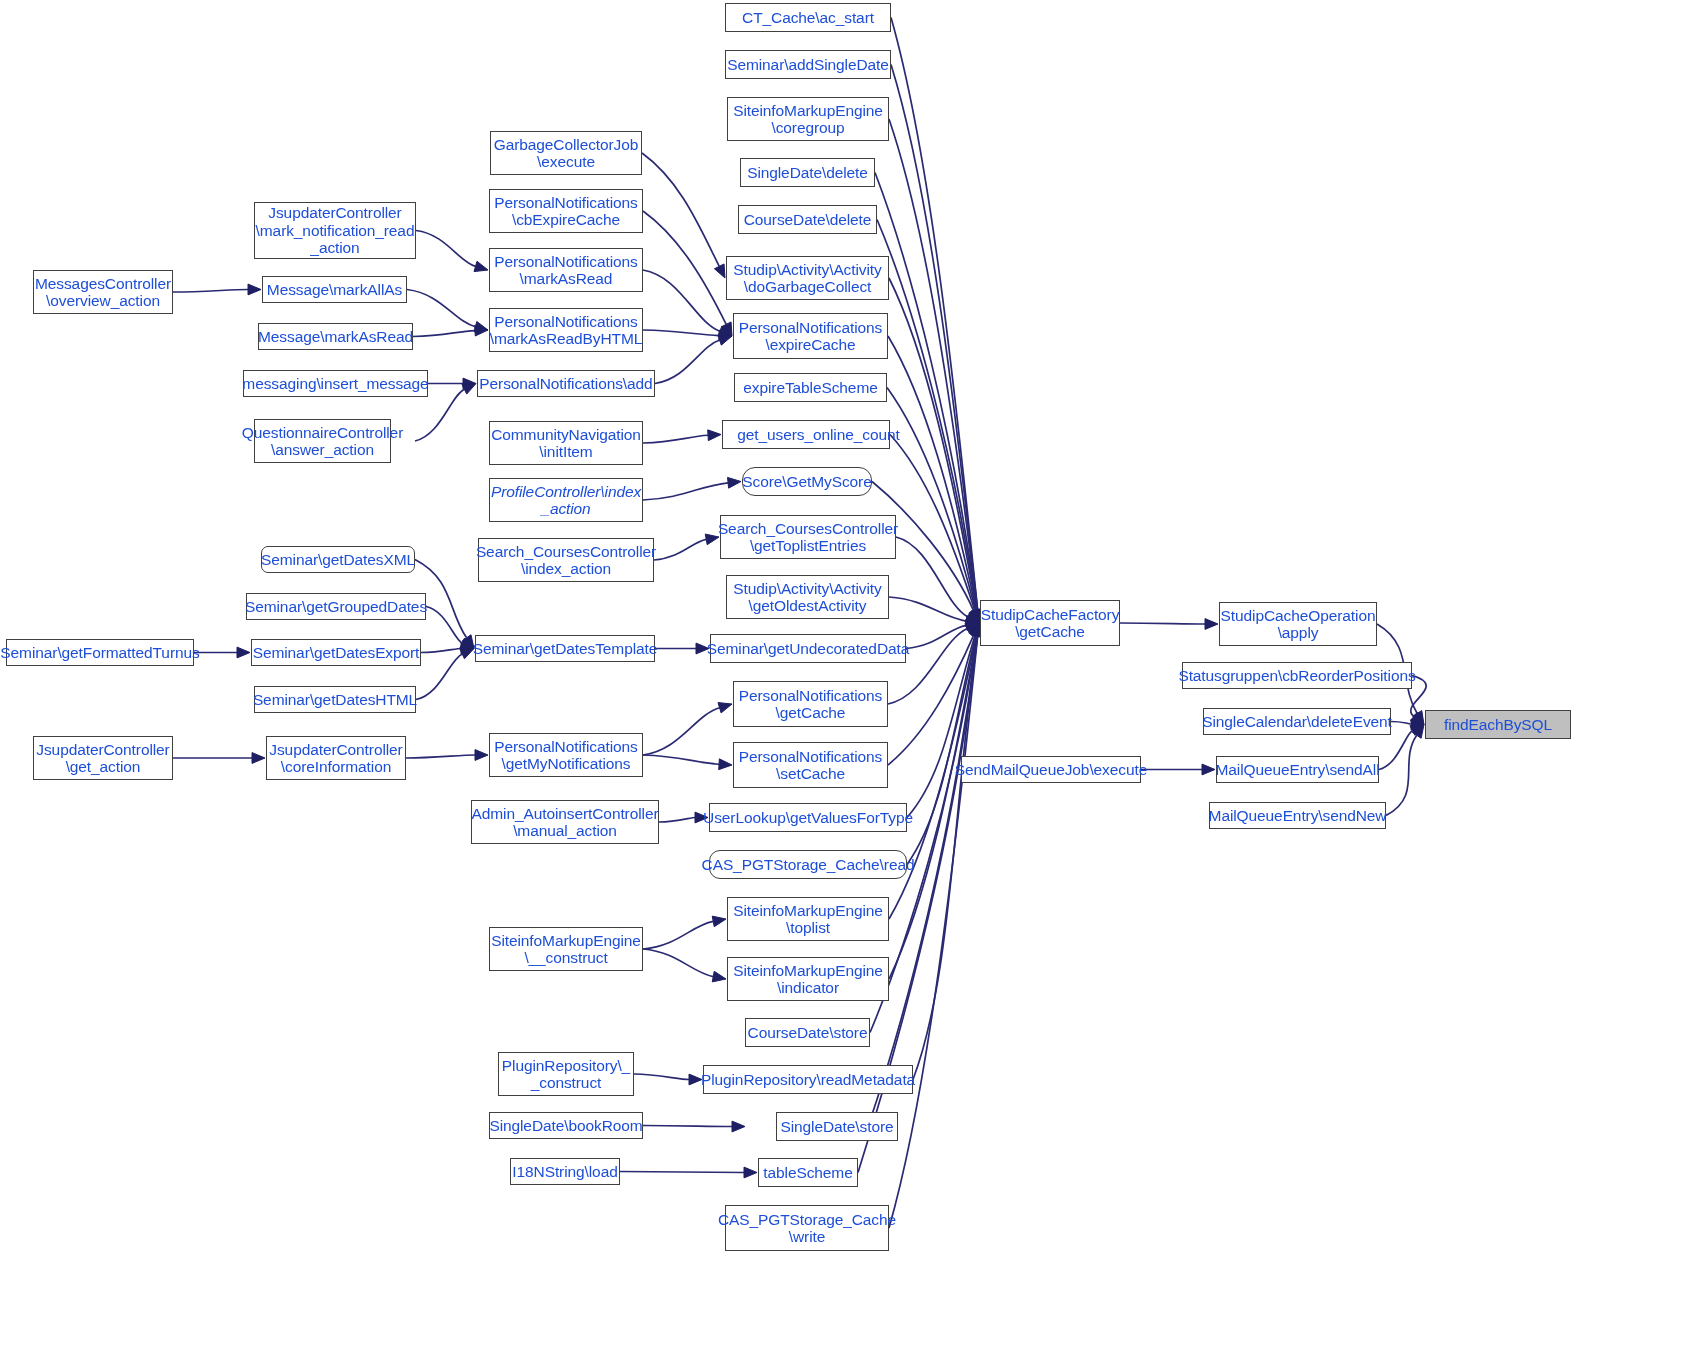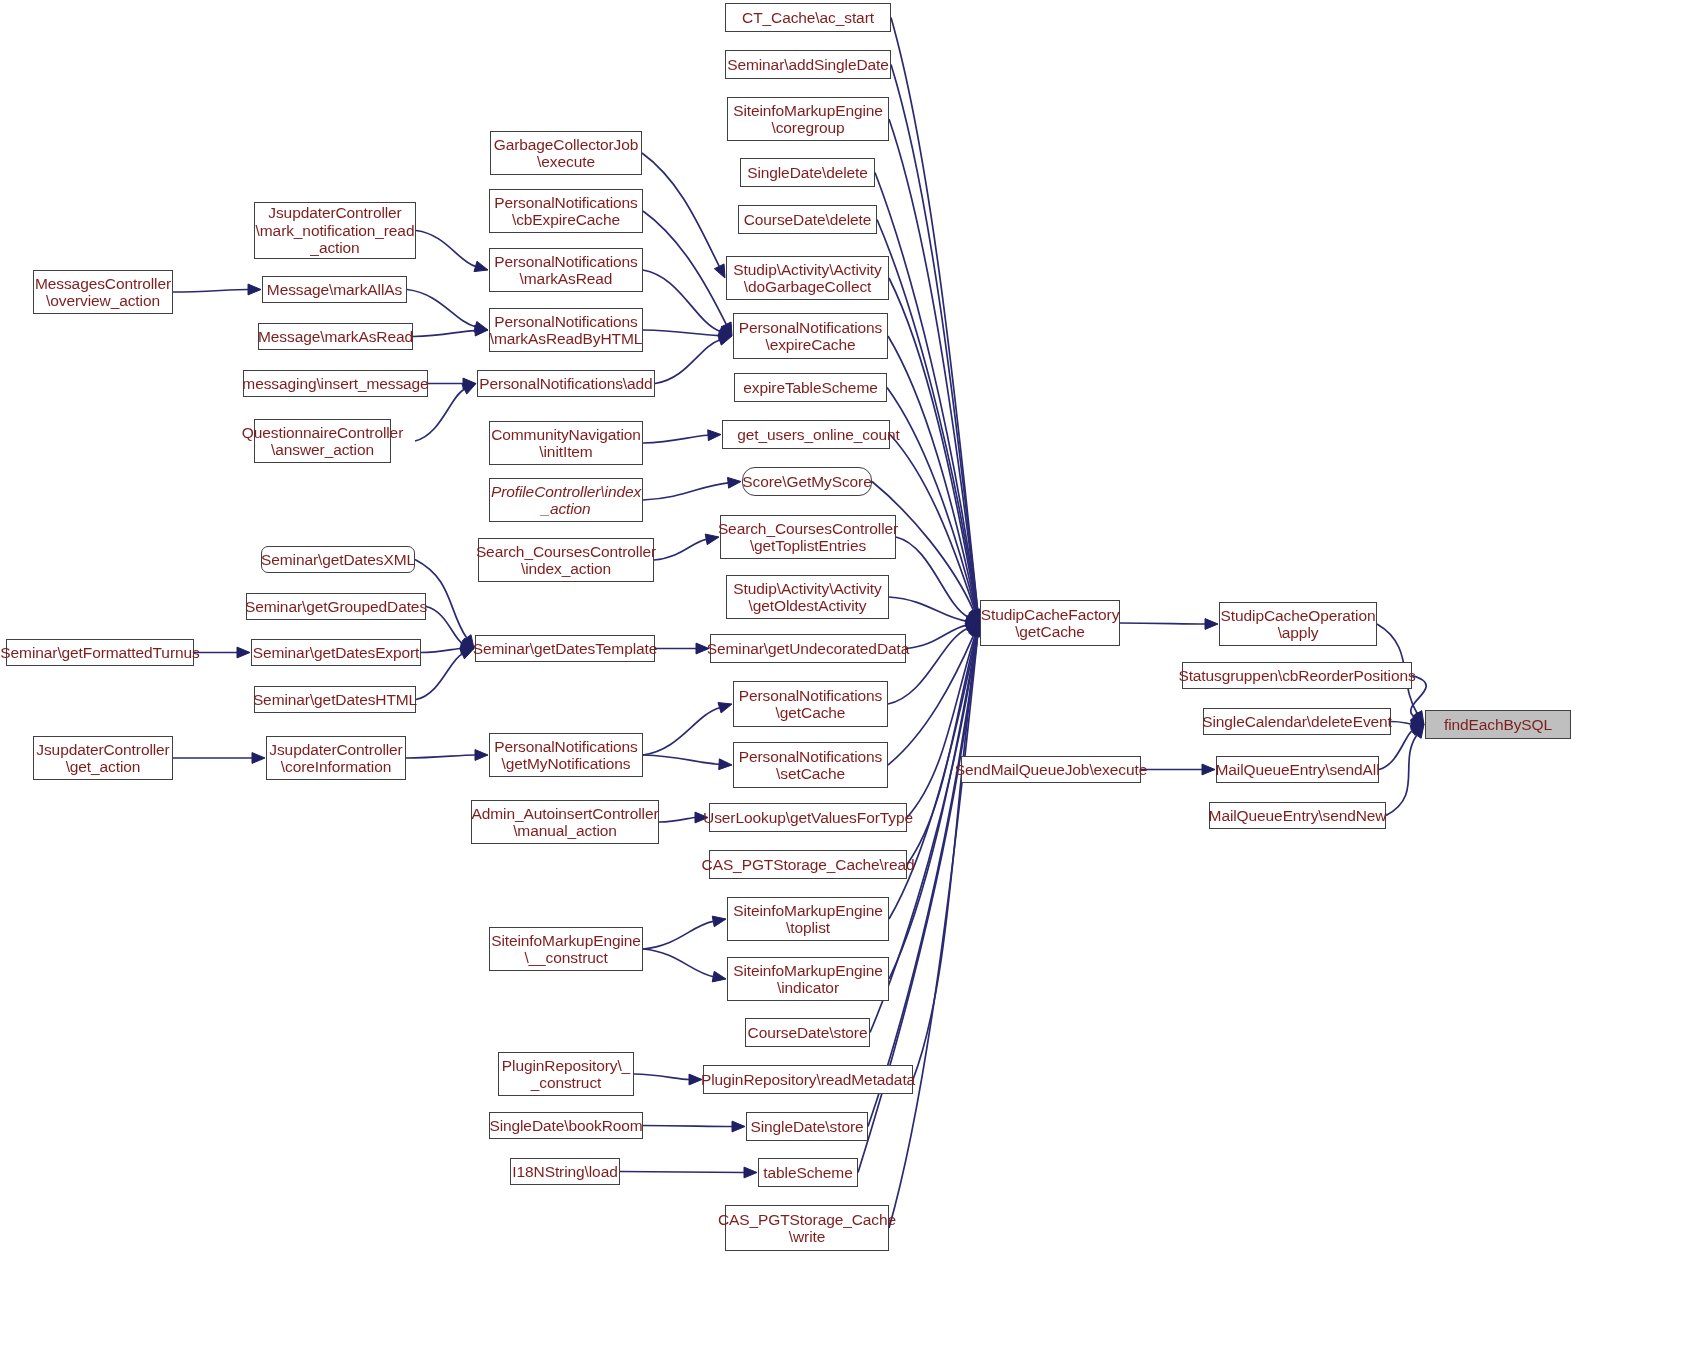--- a/index.html
+++ b/index.html
@@ -14,21 +14,21 @@
     height: 1357px;
     background: #ffffff;
     font-family: "Liberation Sans", "DejaVu Sans", sans-serif;
     overflow: hidden;
   }
   .node {
     position: absolute;
     box-sizing: border-box;
     border: 1.4px solid #404040;
     background: #ffffff;
-    color: #7f1d1d;
+    color: #1d4ed8;
     display: flex;
     align-items: center;
     justify-content: center;
     text-align: center;
     font-size: 15.5px;
     line-height: 1.12;
     letter-spacing: -0.1px;
     white-space: pre-line;
     padding: 0 3px;
     z-index: 5;
@@ -202,28 +202,28 @@
       <div class="node" style="left: 720px; top: 515px; width: 176px; height: 44px;">Search_CoursesController
 \getToplistEntries</div>
       <div class="node" style="left: 726px; top: 575px; width: 163px; height: 44px;">Studip\Activity\Activity
 \getOldestActivity</div>
       <div class="node" style="left: 710px; top: 634px; width: 196px; height: 29px;">Seminar\getUndecoratedData</div>
       <div class="node" style="left: 733px; top: 681px; width: 155px; height: 46px;">PersonalNotifications
 \getCache</div>
       <div class="node" style="left: 733px; top: 742px; width: 155px; height: 46px;">PersonalNotifications
 \setCache</div>
       <div class="node" style="left: 709px; top: 803px; width: 198px; height: 29px;">UserLookup\getValuesForType</div>
-      <div class="node" style="left: 709px; top: 850px; width: 198px; height: 29px;">CAS_PGTStorage_Cache\read</div>
+      <div class="node" style="left: 709px; top: 850px; width: 198px; height: 29px; border-radius: 11px;">CAS_PGTStorage_Cache\read</div>
       <div class="node" style="left: 727px; top: 897px; width: 162px; height: 44px;">SiteinfoMarkupEngine
 \toplist</div>
       <div class="node" style="left: 727px; top: 957px; width: 162px; height: 44px;">SiteinfoMarkupEngine
 \indicator</div>
       <div class="node" style="left: 745px; top: 1018px; width: 125px; height: 29px;">CourseDate\store</div>
       <div class="node" style="left: 703px; top: 1065px; width: 210px; height: 29px;">PluginRepository\readMetadata</div>
-      <div class="node" style="left: 746px; top: 1112px; width: 122px; height: 29px;">SingleDate\store</div>
+      <div class="node" style="left: 776px; top: 1112px; width: 122px; height: 29px;">SingleDate\store</div>
       <div class="node" style="left: 758px; top: 1158px; width: 100px; height: 29px;">tableScheme</div>
       <div class="node" style="left: 725px; top: 1205px; width: 164px; height: 46px;">CAS_PGTStorage_Cache
 \write</div>
       <div class="node" style="left: 490px; top: 131px; width: 152px; height: 44px;">GarbageCollectorJob
 \execute</div>
       <div class="node" style="left: 489px; top: 189px; width: 154px; height: 44px;">PersonalNotifications
 \cbExpireCache</div>
       <div class="node" style="left: 489px; top: 248px; width: 154px; height: 44px;">PersonalNotifications
 \markAsRead</div>
       <div class="node" style="left: 489px; top: 308px; width: 154px; height: 44px;">PersonalNotifications

